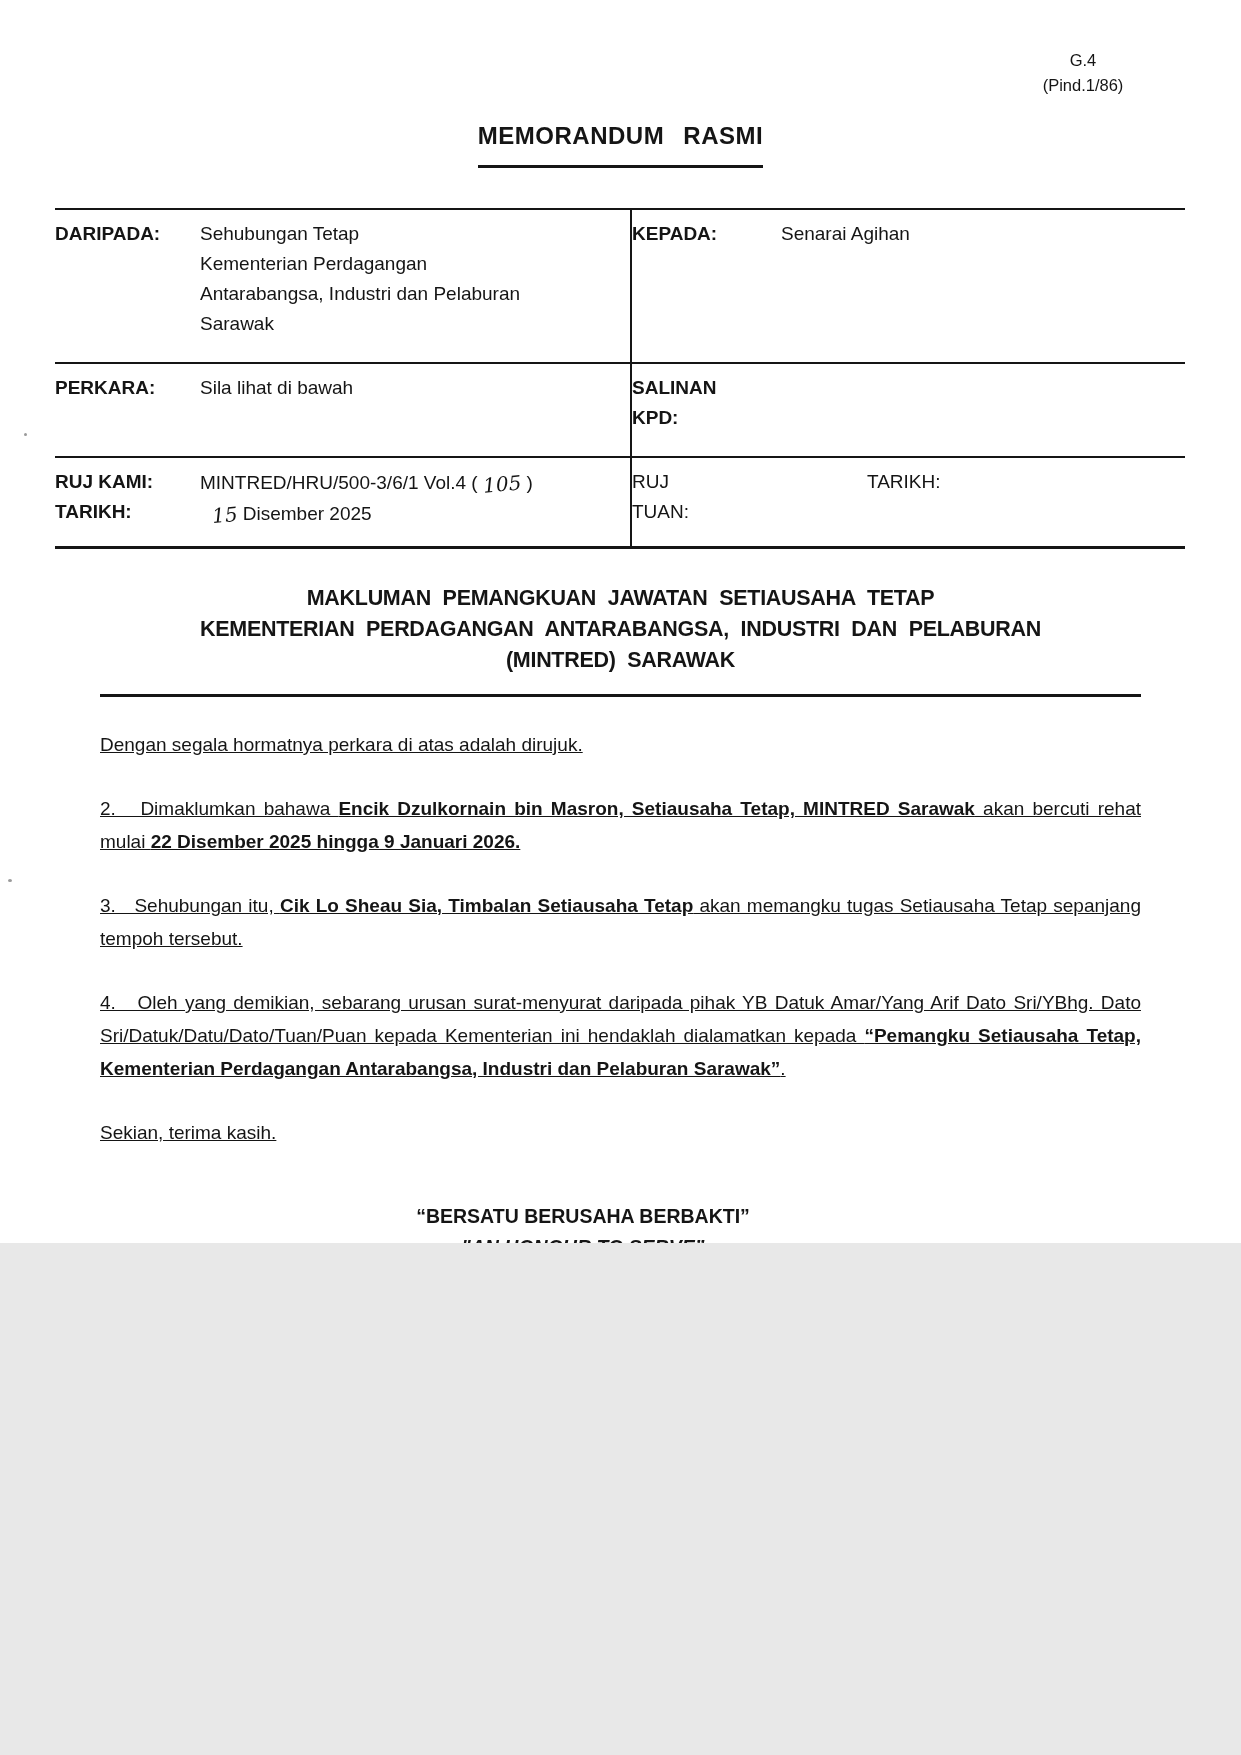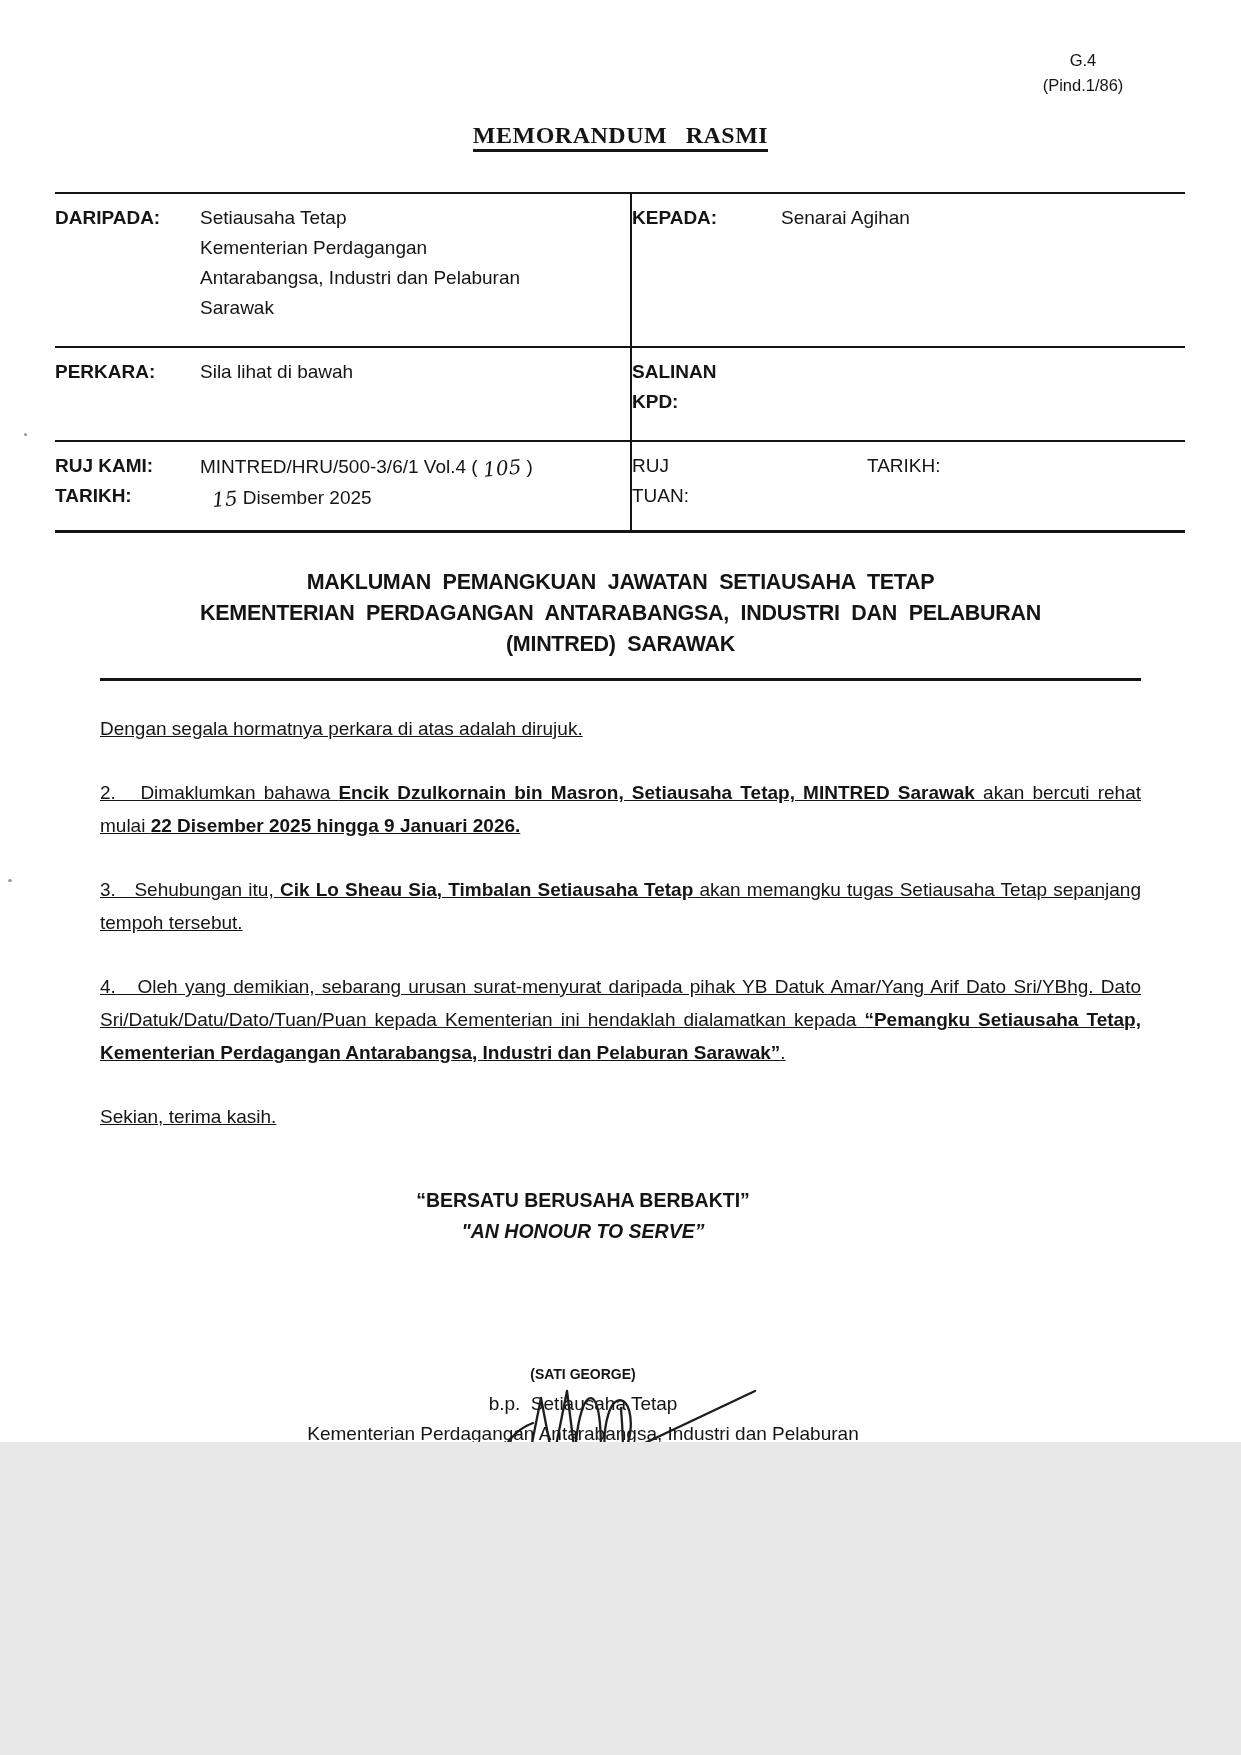--- a/index.html
+++ b/index.html
@@ -1,19 +1,19 @@
 <!DOCTYPE html>
 <html><head>
 <meta charset="utf-8">
 <style>
   html,body{margin:0;padding:0;background:#e8e8e8;}
   .page{
     position:relative;
     width:1241px;
-    height:1442px;
+    height:1243px;
     margin:0 auto;
     background:#ffffff;
     font-family:"Liberation Sans", sans-serif;
     color:#151515;
     overflow:hidden;
   }
   .b{font-weight:bold;}
 
   
   .form-code{
@@ -27,22 +27,21 @@
 
   
   .title-wrap{padding-top:122px;text-align:center;}
   .title-text{
     display:inline-block;
     font-size:24px;
     font-weight:bold;
     letter-spacing:0.5px;
     word-spacing:12px;
     border-bottom:3px solid #151515;
-    padding-bottom:0;
-    font-family:Liberation Serif, serif;
+    padding-bottom:15px;
   }
 
   
   table.memo-table{
     margin:40px 56px 0 55px;
     width:1130px;
     table-layout:fixed;
     border-collapse:collapse;
     border-top:2px solid #151515;
     border-bottom:3px solid #151515;
@@ -139,21 +138,21 @@
     <colgroup>
       <col style="width:145px">
         <col style="width:431px">
         <col style="width:150px">
         <col style="width:404px">
     </colgroup>
     <tbody>
         <tr class="row1">
       <td class="lbl">DARIPADA:</td>
       <td>
-        <div>Setiausaha Tetap</div>
+        <div>Sehubungan Tetap</div>
         <div>Kementerian Perdagangan</div>
         <div>Antarabangsa, Industri dan Pelaburan</div>
         <div>Sarawak</div>
       </td>
       <td class="vdiv rlbl">KEPADA:</td>
       <td>Senarai Agihan</td>
     </tr>
     <tr class="row2">
       <td class="lbl">PERKARA:</td>
       <td>Sila lihat di bawah</td>

